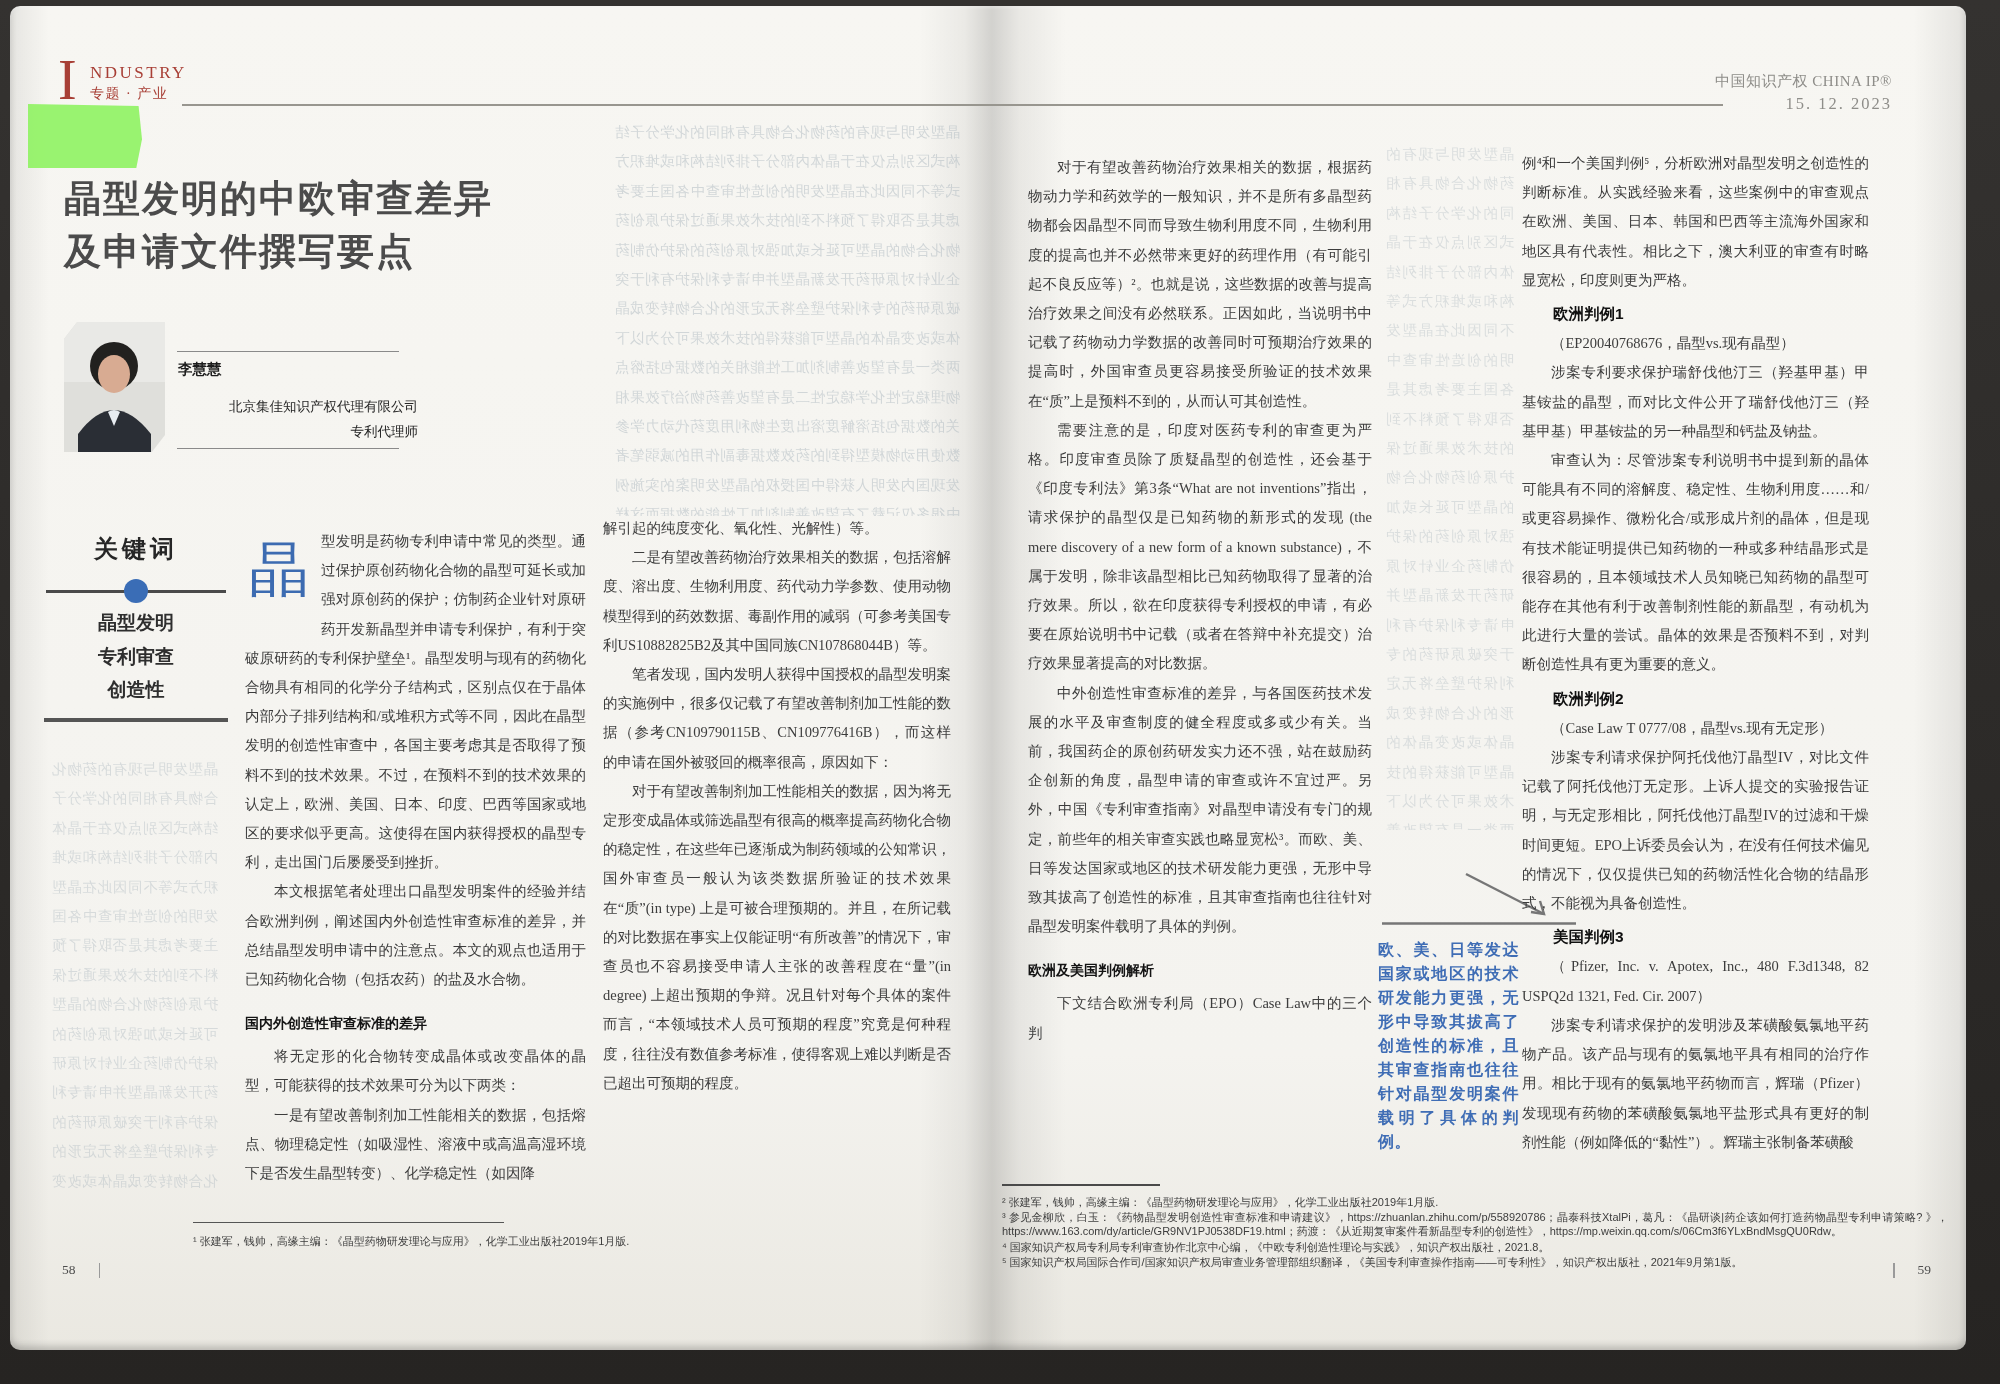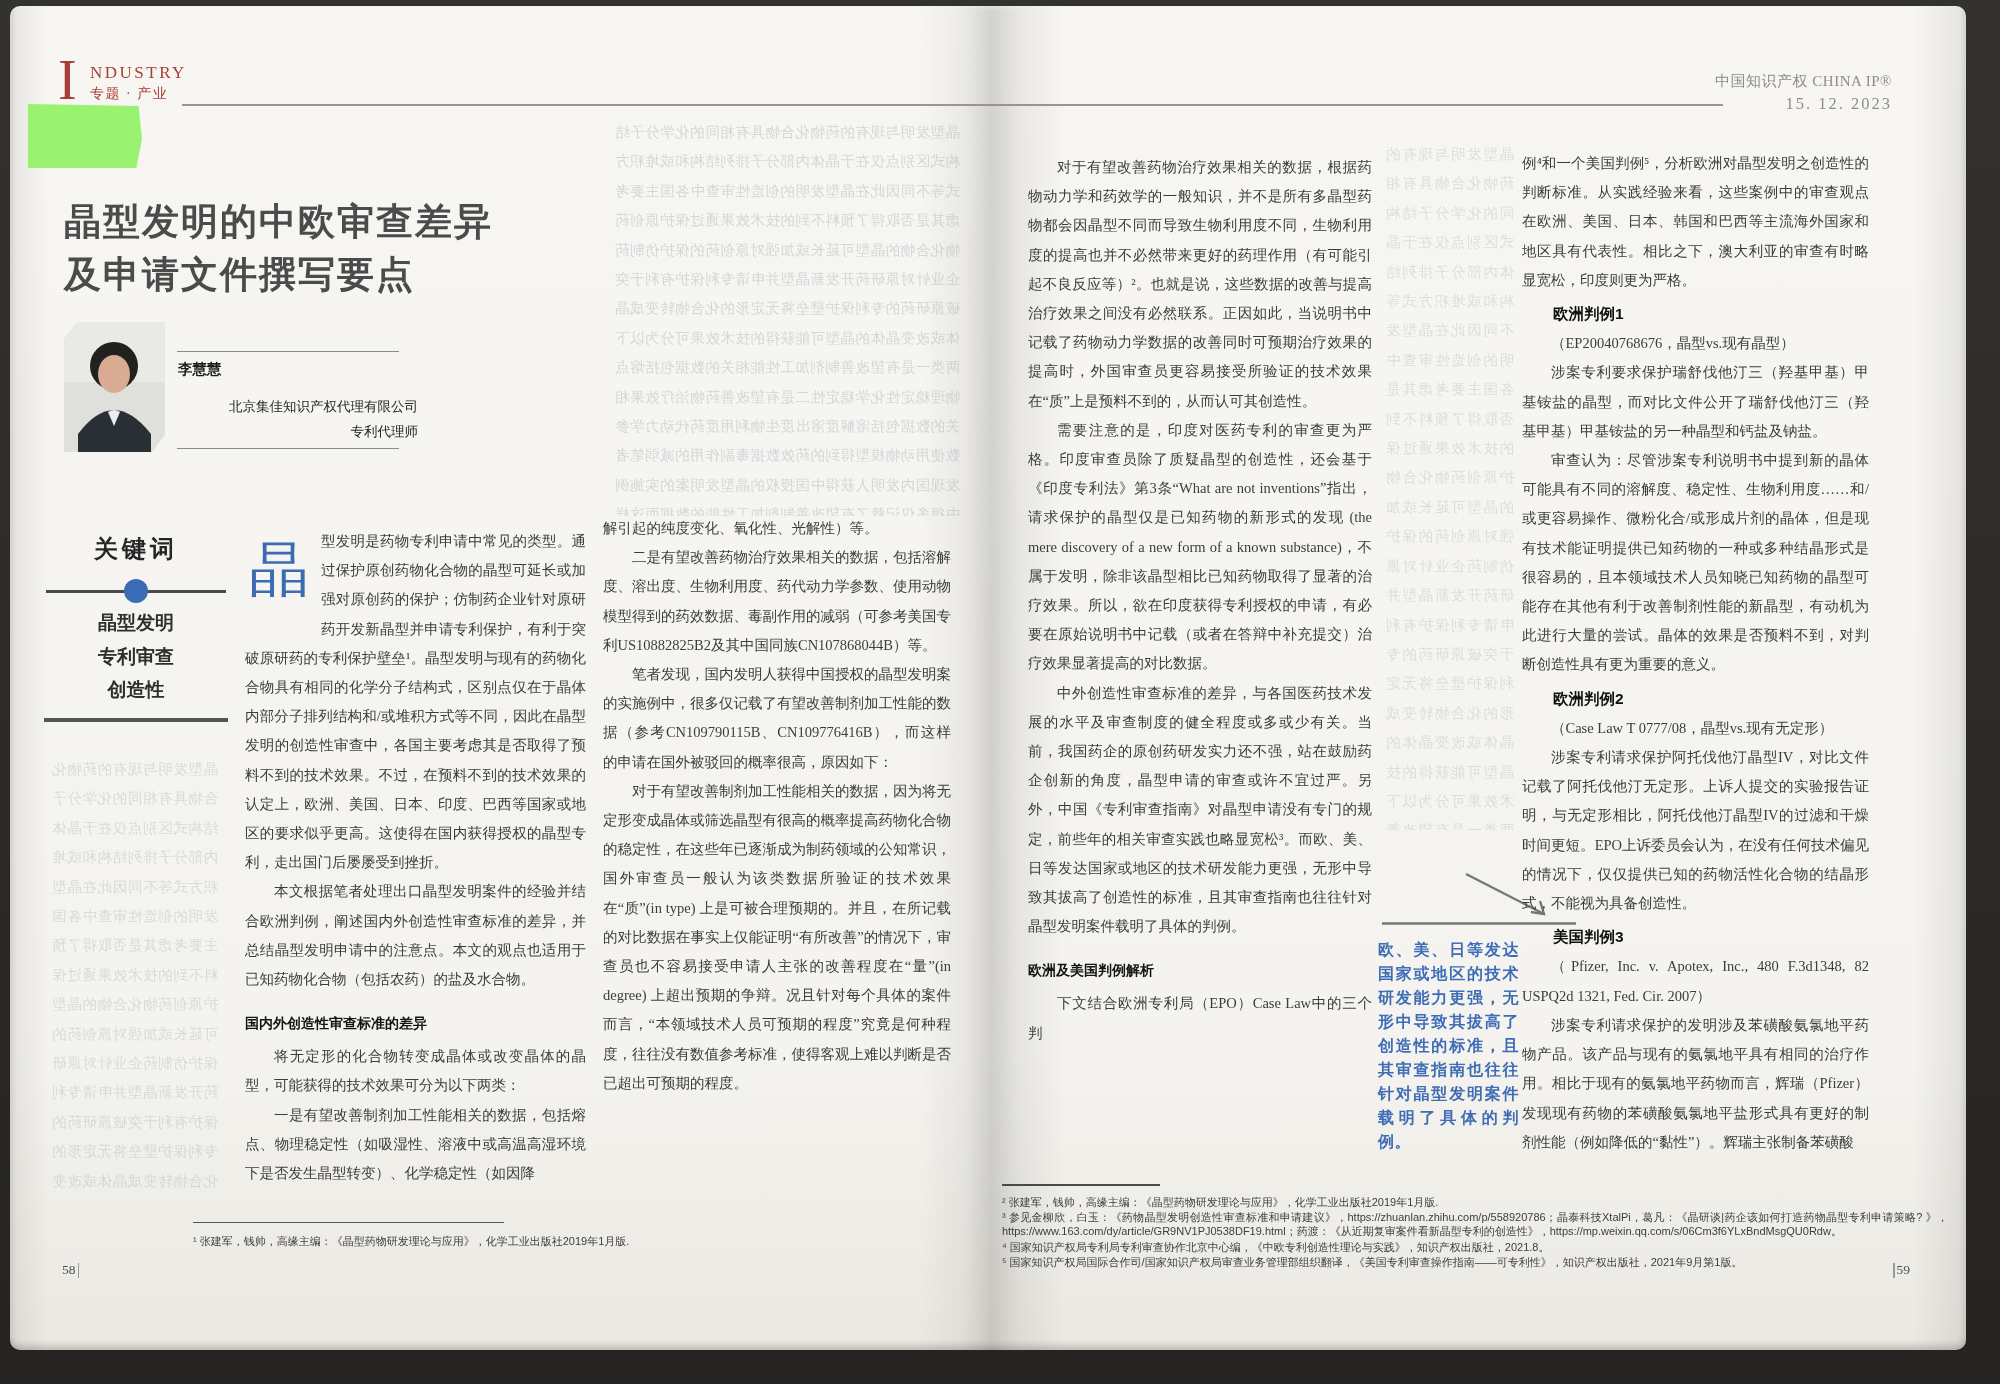--- a/index.html
+++ b/index.html
@@ -54,21 +54,21 @@
 
   
   .pullquote{font-family:"Liberation Sans","DejaVu Sans",sans-serif;font-weight:700;
          font-size:16px;line-height:24px;color:#3f6db5;text-align:justify;letter-spacing:.5px;}
 
   
   .fn{font-family:"Liberation Sans","DejaVu Sans",sans-serif;font-size:11px;
       line-height:14.2px;color:#3d3d3d;overflow-wrap:anywhere;text-align:justify;}
   .fn p{margin:0 0 1px;}
 
-  .pagenum{display:flex;align-items:center;gap:2px;font-size:13.5px;color:#4e4e4e;}
+  .pagenum{display:flex;align-items:center;gap:23px;font-size:13.5px;color:#4e4e4e;}
   .pagenum .bar{width:1.5px;height:15px;background:#9a9a9a;}
 
   .hdr-right{text-align:right;color:#8e8d89;}
   .hdr-brand{font-size:15px;letter-spacing:.5px;}
   .hdr-date{font-size:16.5px;letter-spacing:2px;margin-top:3px;}
 
   .ghost{color:#aeb9c0;opacity:.5;transform:scaleX(-1);filter:blur(.5px);
          font-size:14.5px;line-height:29.4px;text-align:justify;overflow:hidden;pointer-events:none;}
   .photo{overflow:hidden;clip-path:polygon(13% 0,100% 0,100% 87%,87% 100%,0 100%,0 13%);}
 </style>
@@ -84,21 +84,21 @@
     <div class="ghost abs" style="left:52px;top:755px;width:166px;height:438px;opacity:.42;">晶型发明与现有的药物化合物具有相同的化学分子结构式区别点仅在于晶体内部分子排列结构和或堆积方式等不同因此在晶型发明的创造性审查中各国主要考虑其是否取得了预料不到的技术效果通过保护原创药物化合物的晶型可延长或加强对原创药的保护仿制药企业针对原研药开发新晶型并申请专利保护有利于突破原研药的专利保护壁垒将无定形的化合物转变成晶体或改变晶体的晶型可能获得的技术效果可分为以下两类一是有望改善制剂加工性能相关的数据包括熔点物理稳定性化学稳定性二是有望改善药物治疗效果相关的数据包括溶解度溶出度生物利用度药代动力学参数使用动物模型得到的药效数据毒副作用的减弱笔者发现国内发明人获得中国授权的晶型发明案的实施例中很多仅记载了有望改善制剂加工性能的数据而这样的申请在国外被驳回的概率很高原因如下对于有望改善制剂加工性能相关的数据因为将无定形变成晶体或筛选晶型有很高的概率提高药物化合物的稳定性在这些年已逐渐成为制药领域的公知常识国外审查员一般认为该类数据所验证的技术效果</div>
     <div class="ghost abs" style="left:1386px;top:140px;width:128px;height:690px;opacity:.38;">晶型发明与现有的药物化合物具有相同的化学分子结构式区别点仅在于晶体内部分子排列结构和或堆积方式等不同因此在晶型发明的创造性审查中各国主要考虑其是否取得了预料不到的技术效果通过保护原创药物化合物的晶型可延长或加强对原创药的保护仿制药企业针对原研药开发新晶型并申请专利保护有利于突破原研药的专利保护壁垒将无定形的化合物转变成晶体或改变晶体的晶型可能获得的技术效果可分为以下两类一是有望改善制剂加工性能相关的数据包括熔点物理稳定性化学稳定性二是有望改善药物治疗效果相关的数据包括溶解度溶出度生物利用度药代动力学参数使用动物模型得到的药效数据毒副作用的减弱笔者发现国内发明人获得中国授权的晶型发明案的实施例中很多仅记载了有望改善制剂加工性能的数据而这样的申请在国外被驳回的概率很高原因如下对于有望改善制剂加工性能相关的数据因为将无定形变成晶体或筛选晶型有很高的概率提高药物化合物的稳定性在这些年已逐渐成为制药领域的公知常识国外审查员一般认为该类数据所验证的技术效果</div>
 
     <div class="abs mast-i" style="left:58px;top:52px;">I</div>
     <div class="abs mast-name" style="left:90px;top:63px;">NDUSTRY</div>
     <div class="abs mast-sec" style="left:90px;top:85px;">专题 · 产业</div>
     <div class="abs rule" style="left:182px;top:104px;width:1541px;height:1.5px;"></div>
 
     <div class="abs green-strip" style="left:28px;top:104px;width:114px;height:64px;"></div>
 
-    <div class="abs title" style="left:64px;top:172px;margin-top:23px;">
+    <div class="abs title" style="left:64px;top:172px;">
       <div>晶型发明的中欧审查差异</div>
       <div>及申请文件撰写要点</div>
     </div>
 
     <div class="abs photo" style="left:64px;top:322px;width:101px;height:130px;">
       <svg width="101" height="130" viewBox="0 0 101 130">
         <rect width="101" height="130" fill="#dfdfdb"></rect>
         <rect width="101" height="60" fill="#e9e9e6"></rect>
         <circle cx="50" cy="44" r="24" fill="#22211f"></circle>
         <ellipse cx="50" cy="52" rx="16" ry="19" fill="#d8ab92"></ellipse>

